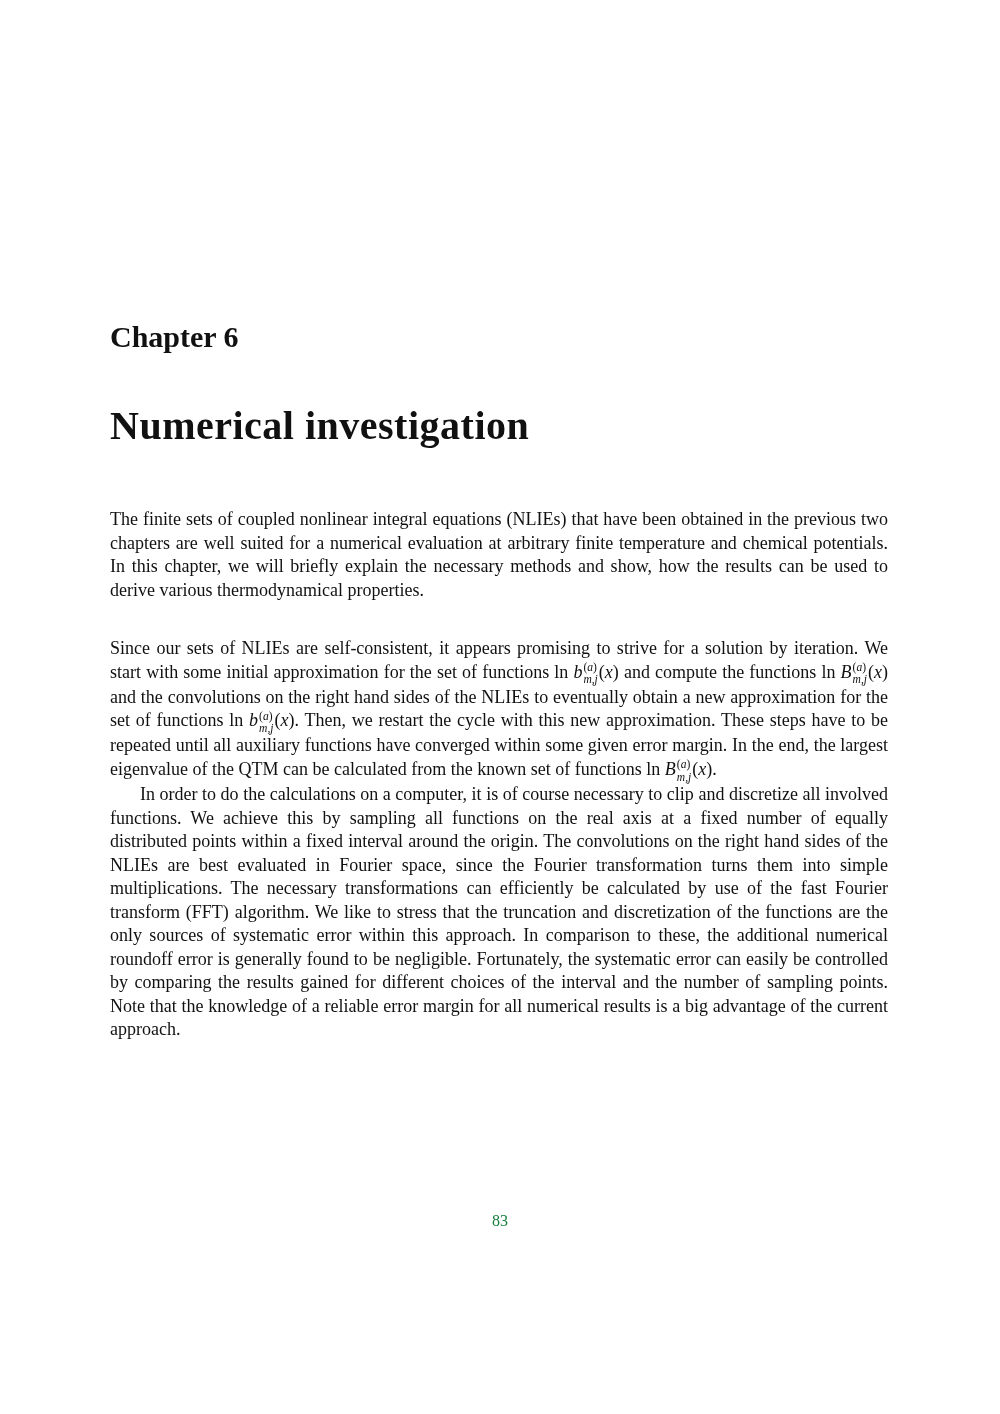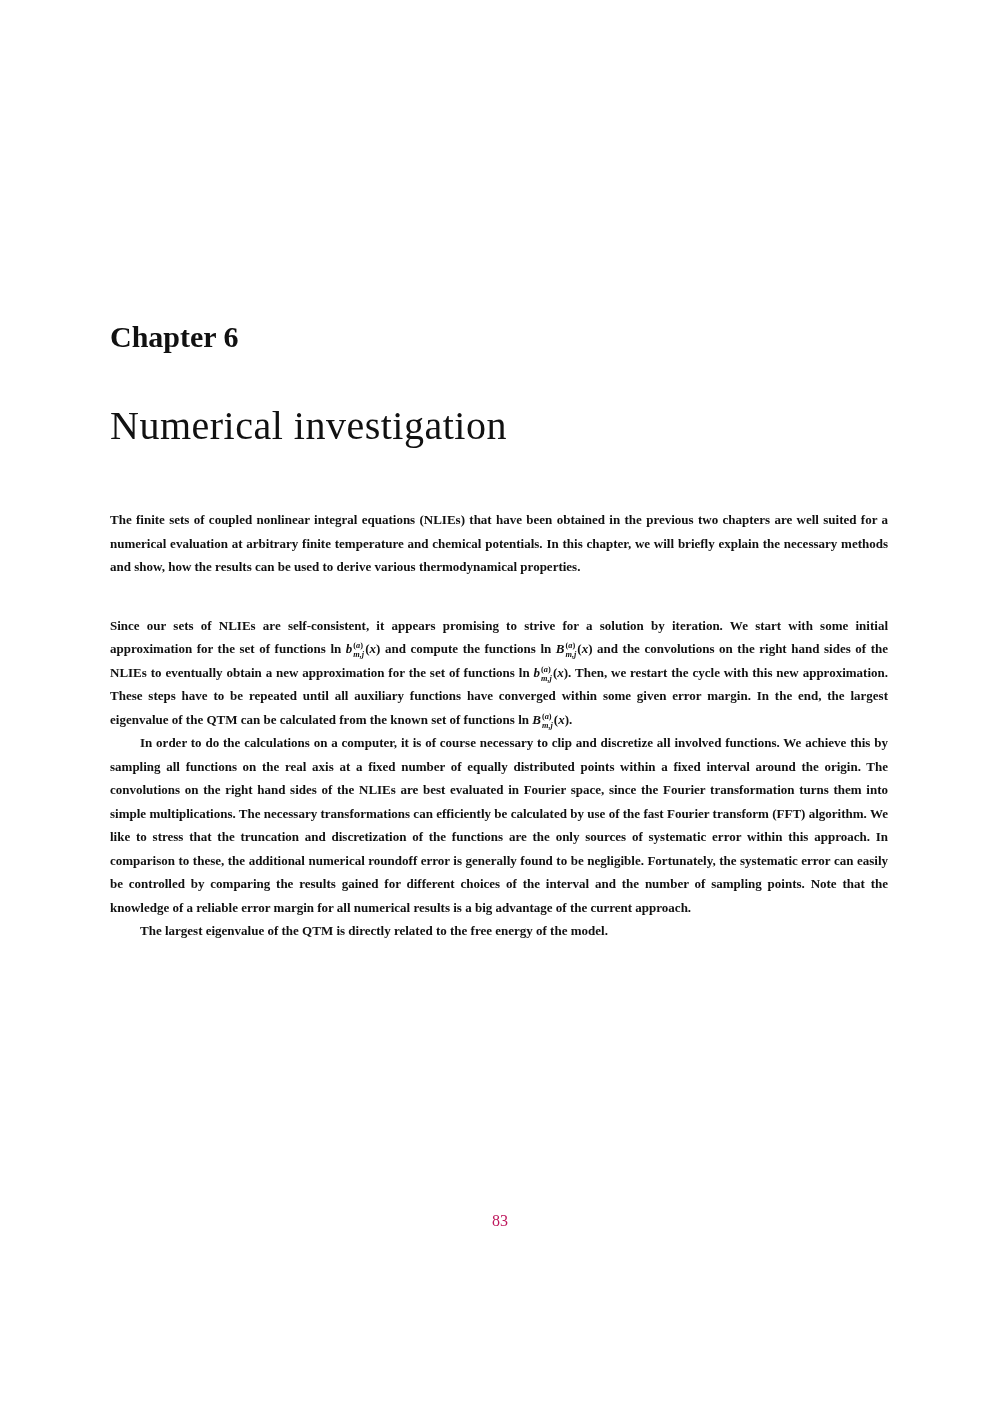--- a/index.html
+++ b/index.html
@@ -22,31 +22,30 @@
     top: 322px;
   }
   .chapter-label {
     font-size: 30px;
     font-weight: bold;
     margin: 0;
     line-height: 1;
   }
   .chapter-title {
     font-size: 40px;
-    font-weight: normal;
+    font-weight: bold;
     margin: 54px 0 8px 0;
     line-height: 1;
     letter-spacing: 0.5px;
   }
   p.body {
-    font-size: 13px;
+    font-size: 18px;
     line-height: 23.5px;
     text-align: justify;
     margin: 0;
-    font-weight: bold;
   }
   p.intro { margin-top: 62px; }
   .section-heading {
     font-size: 21px;
     font-weight: bold;
     margin: 46px 0 0 0;
     line-height: 1.1;
   }
   .section-heading .section-title { margin-left: 32px; }
   p.first-after-heading { margin-top: 35px; }
@@ -62,29 +61,28 @@
   }
   .ss .up, .ss .dn { display: block; }
   i { font-style: italic; }
   .footer {
     position: absolute;
     left: 0;
     right: 0;
     top: 1212px;
     text-align: center;
     font-size: 16px;
-    color: #be185d;
+    color: #15803d;
   }
 </style>
 </head>
 <body>
 
 <div class="page">
   <div class="content">
     <h1 class="chapter-label">Chapter 6</h1>
     <h1 class="chapter-title">Numerical investigation</h1>
     <p class="body intro">The finite sets of coupled nonlinear integral equations (NLIEs) that have been obtained in the previous two chapters are well suited for a numerical evaluation at arbitrary finite temperature and chemical potentials. In this chapter, we will briefly explain the necessary methods and show, how the results can be used to derive various thermodynamical properties.</p>
     <p class="body first-after-heading">Since our sets of NLIEs are self-consistent, it appears promising to strive for a solution by iteration. We start with some initial approximation for the set of functions ln <i>b</i><span class="ss"><span class="up">(<i>a</i>)</span><span class="dn"><i>m,j</i></span></span>(<i>x</i>) and compute the functions ln <i>B</i><span class="ss"><span class="up">(<i>a</i>)</span><span class="dn"><i>m,j</i></span></span>(<i>x</i>) and the convolutions on the right hand sides of the NLIEs to eventually obtain a new approximation for the set of functions ln <i>b</i><span class="ss"><span class="up">(<i>a</i>)</span><span class="dn"><i>m,j</i></span></span>(<i>x</i>). Then, we restart the cycle with this new approximation. These steps have to be repeated until all auxiliary functions have converged within some given error margin. In the end, the largest eigenvalue of the QTM can be calculated from the known set of functions ln <i>B</i><span class="ss"><span class="up">(<i>a</i>)</span><span class="dn"><i>m,j</i></span></span>(<i>x</i>).</p>
     <p class="body indent">In order to do the calculations on a computer, it is of course necessary to clip and discretize all involved functions. We achieve this by sampling all functions on the real axis at a fixed number of equally distributed points within a fixed interval around the origin. The convolutions on the right hand sides of the NLIEs are best evaluated in Fourier space, since the Fourier transformation turns them into simple multiplications. The necessary transformations can efficiently be calculated by use of the fast Fourier transform (FFT) algorithm. We like to stress that the truncation and discretization of the functions are the only sources of systematic error within this approach. In comparison to these, the additional numerical roundoff error is generally found to be negligible. Fortunately, the systematic error can easily be controlled by comparing the results gained for different choices of the interval and the number of sampling points. Note that the knowledge of a reliable error margin for all numerical results is a big advantage of the current approach.</p>
-    <p class="body indent">The largest eigenvalue of the QTM is directly related to the free energy of the model.</p>
   </div>
   <div class="footer">83</div>
 </div>
 
 </body></html>

